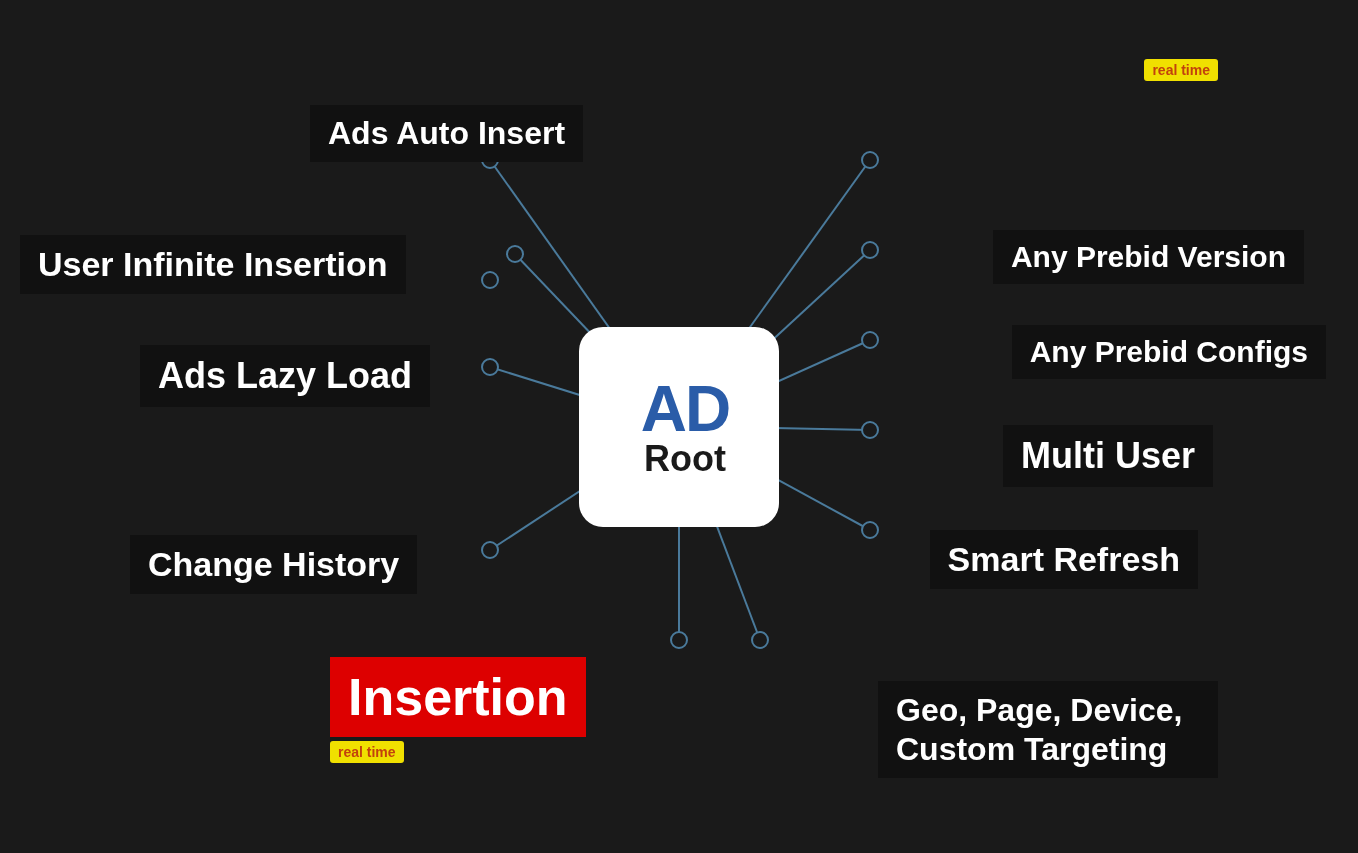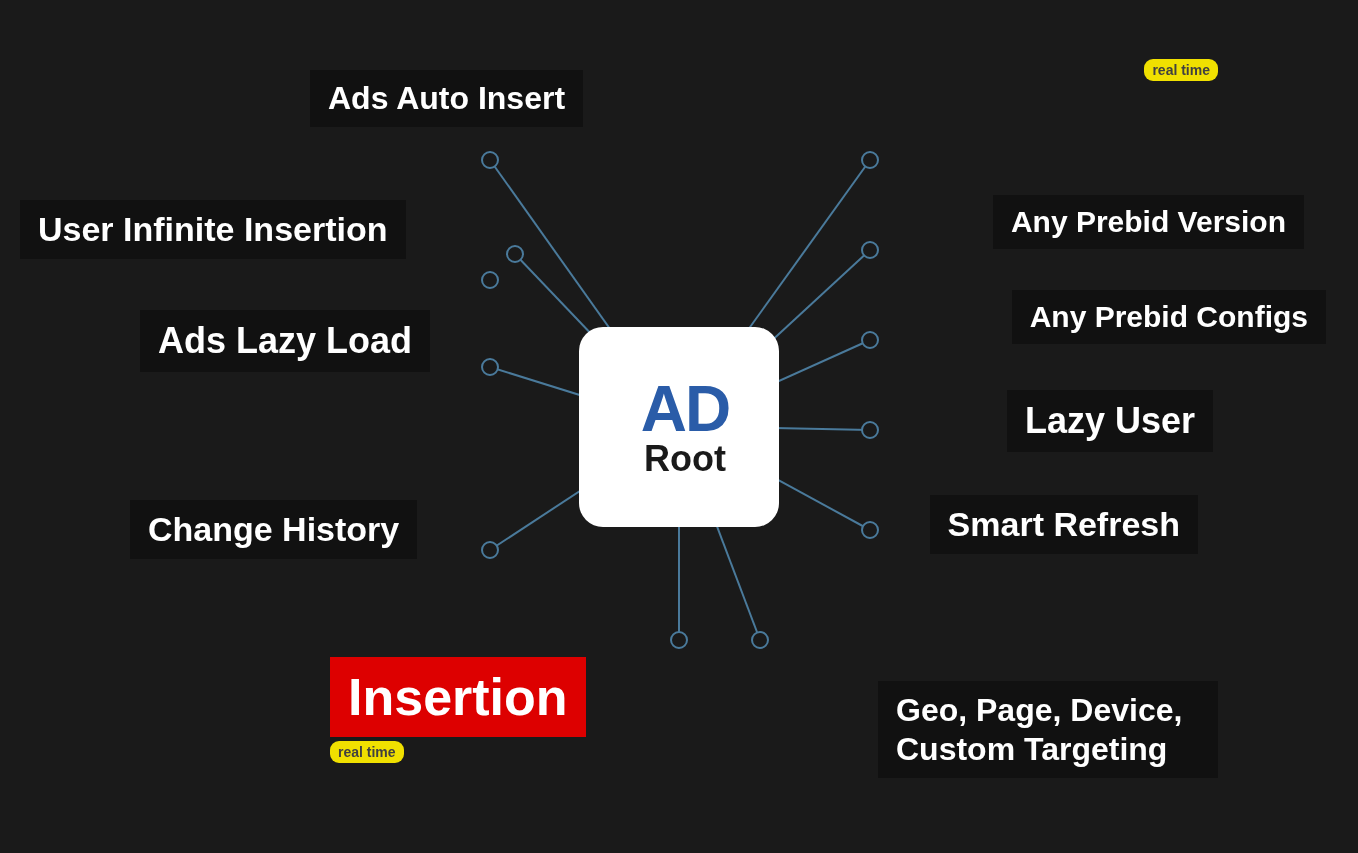--- a/index.html
+++ b/index.html
@@ -63,34 +63,35 @@
     }
 
     .feature-label {
       display: inline-block;
       padding: 10px 18px;
       font-weight: 900;
       font-size: 28px;
       color: white;
       background-color: #111;
       white-space: nowrap;
+      margin-top: 35px;
     }
 
     .feature-label.red-bg {
       background-color: #dd0000;
     }
 
     .badge {
       display: inline-block;
       background: #f0e000;
-      color: #404040;
+      color: #c2410c;
       font-size: 14px;
       font-weight: 700;
       padding: 3px 8px;
-      border-radius: 9px;
+      border-radius: 3px;
       margin-top: 4px;
     }
 
     
     .box-issue-tracker {
       top: 55px;
       right: 140px;
     }
     .box-issue-tracker .feature-label {
       font-size: 52px;
@@ -252,21 +253,21 @@
 
 <div class="feature-box box-any-prebid-configs">
   <div class="feature-label">Any Prebid Configs</div>
 </div>
 
 <div class="feature-box box-ads-lazy-load">
   <div class="feature-label">Ads Lazy Load</div>
 </div>
 
 <div class="feature-box box-multi-user">
-  <div class="feature-label">Lazy User</div>
+  <div class="feature-label">Multi User</div>
 </div>
 
 <div class="feature-box box-change-history">
   <div class="feature-label">Change History</div>
 </div>
 
 <div class="feature-box box-smart-refresh">
   <div class="feature-label">Smart Refresh</div>
 </div>
 

